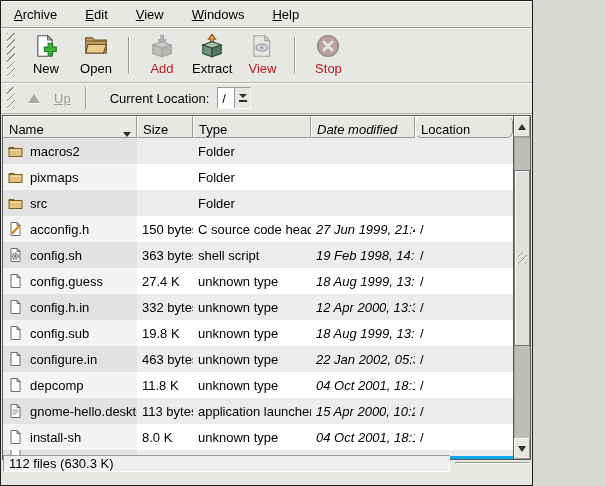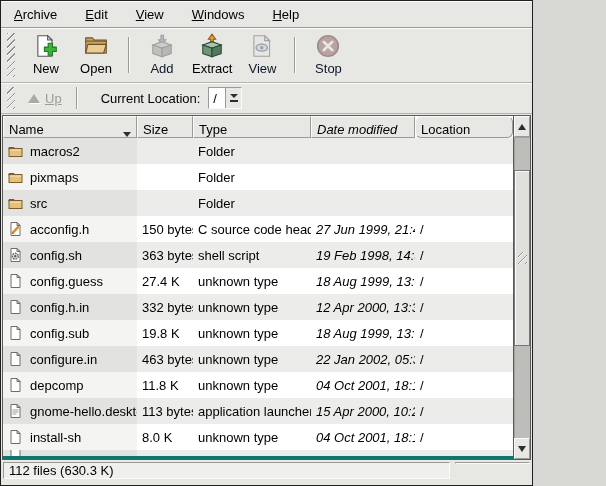--- a/index.html
+++ b/index.html
@@ -15,29 +15,29 @@
   .menuitem { display:inline-block; padding:4px 9px; margin-right:10px; cursor:default; }
   .mn::first-letter { text-decoration:underline; }
 
   
   .toolbar { height:55px; display:flex; align-items:center; padding:1px 4px;
              box-shadow: inset 0 1px 0 #fbfbf9; border-bottom:1px solid #b3b3b0; flex:none; }
   .handle { width:8px; align-self:stretch; margin:4px 6px 4px 2px;
             background: repeating-linear-gradient(315deg,#fdfdfd 0 1px,#8f8f8c 1px 2px,rgba(0,0,0,0) 2px 5px); }
   .tbbtn { min-width:50px; padding:2px 5px 3px; display:flex; flex-direction:column; align-items:center; gap:2px; }
   .tbbtn .tbicon { width:26px; height:26px; display:flex; align-items:center; justify-content:center; }
-  .tbbtn.disabled { color:#0f172a; }
+  .tbbtn.disabled { color:#b91c1c; }
   .tbbtn.disabled svg { opacity:.5; filter:grayscale(40%) contrast(80%); }
   .tbsep { width:2px; align-self:stretch; margin:8px 7px;
            border-left:1px solid #9a9a97; border-right:1px solid #fbfbf9; }
 
   
   .locbar { height:31px; display:flex; align-items:center; padding:0 4px;
             box-shadow: inset 0 1px 0 #fbfbf9; border-bottom:1px solid #b3b3b0; flex:none; }
-  .upbtn { display:flex; align-items:center; gap:5px; padding:3px 7px; color:#9b9b98; }
+  .upbtn { display:flex; align-items:center; gap:14px; padding:3px 7px; color:#9b9b98; }
   .up-tri { width:0; height:0; border-left:6px solid transparent; border-right:6px solid transparent;
             border-bottom:9px solid #a9a9a6; filter:drop-shadow(1px 1px 0 #fbfbf9); }
   .uplbl { text-decoration:underline; }
   .loclabel { margin:0 8px 0 16px; }
   .combo { display:flex; align-items:stretch; height:22px; border:1px solid;
            border-color:#9a9a97 #fbfbf9 #fbfbf9 #9a9a97; background:#fff; }
   .combo-val { min-width:16px; padding:2px 4px; background:#fff; display:flex; align-items:center; }
   .combo-btn { width:16px; background:#e7e7e4; border-left:1px solid #9a9a97;
                display:flex; flex-direction:column; align-items:center; justify-content:center; }
   .combo-arrow { width:0; height:0; border-left:4px solid transparent; border-right:4px solid transparent;
@@ -52,21 +52,21 @@
            border-top:1px solid #fbfbf9; border-left:1px solid #fbfbf9;
            border-right:1px solid #9a9a97; border-bottom:1px solid #9a9a97; overflow:hidden; white-space:nowrap; }
   .sort-arrow { margin-left:auto; width:0; height:0; border-left:4px solid transparent;
                 border-right:4px solid transparent; border-top:5px solid #2e2e2e; }
   .c-name { width:134px; flex:none; }
   .c-size { width:56px;  flex:none; }
   .c-type { width:118px; flex:none; }
   .c-date { width:104px; flex:none;font-style:italic; }
   .c-loc  { flex:1; min-width:0;border-radius:6px; }
 
-  .tbody { flex:1; overflow:hidden; background:#0f766e; }
+  .tbody { flex:1; overflow:hidden; background:#0ea5e9; }
   .trow { display:flex; height:26px; background:#fff; }
   .trow.odd { background:#ececea; }
   .trow .cell { display:flex; align-items:center; padding:0 5px; overflow:hidden; white-space:nowrap; }
   .trow .c-name { background:#f4f4f2; gap:5px; padding-left:4px; }
   .trow.odd .c-name { background:#e2e2e0; }
   .trow.partial { height:6px; overflow:hidden; }
   .fi { width:18px; height:17px; flex:none; display:flex; align-items:center; }
   .fi svg { width:17px; height:16px; }
 
   
@@ -79,21 +79,21 @@
   .arr-down { width:0; height:0; border-left:4px solid transparent; border-right:4px solid transparent;
               border-top:6px solid #2e2e2e; }
   .trough { flex:1; position:relative; box-shadow: inset 1px 1px 0 #a2a29f; }
   .thumb { position:absolute; left:0; right:0; top:33px; height:176px; background:#e0e0dd;
            border:1px solid #77777a; box-shadow: inset 1px 1px 0 #fbfbf9;
            display:flex; align-items:center; justify-content:center; }
   .grip { width:9px; height:12px;
           background: repeating-linear-gradient(315deg,#fdfdfd 0 1px,#8f8f8c 1px 2px,rgba(0,0,0,0) 2px 5px); }
 
   
-  .statusbar { height:25px; flex:none; display:flex; gap:5px; padding:2px 2px 21px; align-items:flex-start; }
+  .statusbar { height:25px; flex:none; display:flex; gap:5px; padding:2px 2px 21px; align-items:center; }
   .statusbox { border:1px solid; border-color:#9a9a97 #fbfbf9 #fbfbf9 #9a9a97;
                display:flex; align-items:center; padding:0 5px; }
   .statusbox.left { width:447px; background:#efefed; }
   .statusbox.right { flex:1; background:#c8c8c5; }
 
   .defs { position:absolute; width:0; height:0; overflow:hidden; }
 </style>
 </head>
 <body>
 

